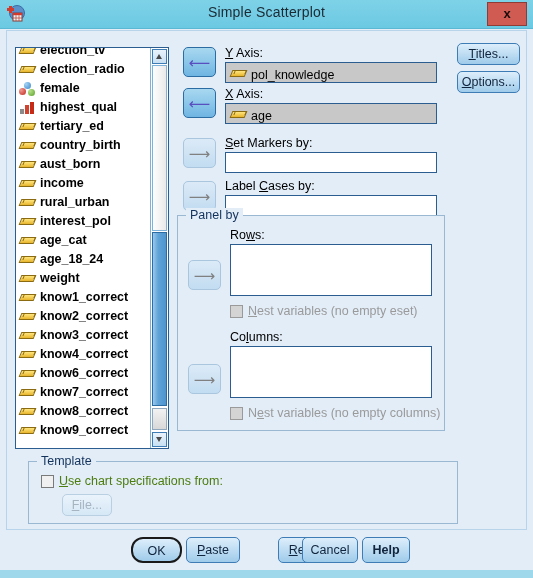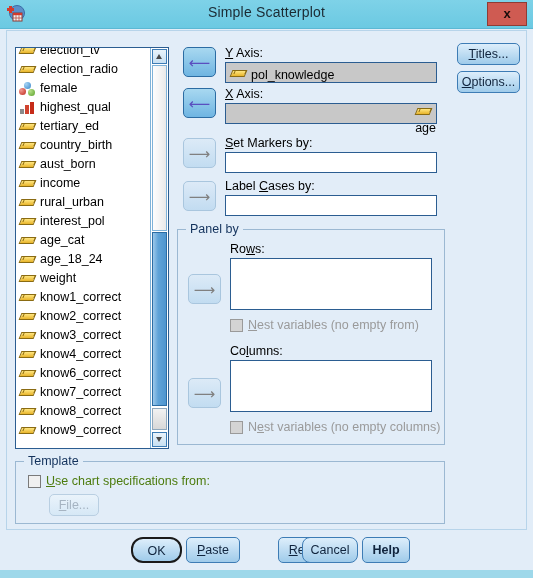--- a/index.html
+++ b/index.html
@@ -80,20 +80,21 @@
     height: 402px;
     background: #ffffff;
     border: 1px solid #2b5d91;
     box-sizing: border-box;
     overflow: hidden;
   }
   #var-list {
     position: absolute;
     left: 0; top: -7px;
     width: 134px;
+    font-weight: bold;
   }
   .var-item {
     height: 19px;
     line-height: 19px;
     padding-left: 3px;
     white-space: nowrap;
     font-size: 12.5px;
     color: #000;
     display: flex;
     align-items: center;
@@ -498,55 +499,55 @@
       <span class="var-icon icon-scale"></span>
       <span>pol_knowledge</span>
     </div>
 
     <div class="arrow-btn on" style="left:176px; top:57px;">
       <span class="arrow-glyph">⟵</span>
     </div>
     <div class="field-label" style="left:218px; top:56px;">
       <u>X</u><span> Axis:</span>
     </div>
-    <div class="target-filled" style="left:218px; top:72px; width:212px;flex-direction:column;">
+    <div class="target-filled" style="left:218px; top:72px; width:212px;">
       <span class="var-icon icon-scale"></span>
       <span>age</span>
     </div>
 
     <div class="arrow-btn off" style="left:176px; top:107px;">
       <span class="arrow-glyph">⟶</span>
     </div>
     <div class="field-label" style="left:218px; top:105px;">
       <u>S</u><span>et Markers by:</span>
     </div>
     <div class="target-empty" style="left:218px; top:121px; width:212px;"></div>
 
     <div class="arrow-btn off" style="left:176px; top:150px;">
       <span class="arrow-glyph">⟶</span>
     </div>
     <div class="field-label" style="left:218px; top:148px;">
       <span>Label </span><u>C</u><span>ases by:</span>
     </div>
     <div class="target-empty" style="left:218px; top:164px; width:212px;"></div>
 
-    <div class="groupbox" style="left:170px; top:198px; width:268px; height:216px;">
+    <div class="groupbox" style="left:170px; top:184px; width:268px; height:216px;">
       <div class="group-title">Panel by</div>
 
       <div class="arrow-btn off" style="left:10px; top:44px;">
         <span class="arrow-glyph">⟶</span>
       </div>
       <div class="field-label" style="left:52px; top:12px;">
         <span>Ro</span><u>w</u><span>s:</span>
       </div>
       <div class="target-listbox" style="left:52px; top:28px; width:202px; height:52px;"></div>
 
       <div class="cbrow disabled" style="left:52px; top:88px;">
         <span class="cbbox disabled"></span>
-        <span><u>N</u><span>est variables (no empty from)</span></span>
+        <span><u>N</u><span>est variables (no empty eset)</span></span>
       </div>
 
       <div class="arrow-btn off" style="left:10px; top:148px;">
         <span class="arrow-glyph">⟶</span>
       </div>
       <div class="field-label" style="left:52px; top:114px;">
         <span>Co</span><u>l</u><span>umns:</span>
       </div>
       <div class="target-listbox" style="left:52px; top:130px; width:202px; height:52px;"></div>
 
@@ -556,21 +557,21 @@
       </div>
     </div>
 
     <div class="pbtn" style="left:450px; top:12px; width:63px; height:22px; line-height:20px;">
       <u>T</u><span>itles...</span>
     </div>
     <div class="pbtn" style="left:450px; top:40px; width:63px; height:22px; line-height:20px;">
       <u>O</u><span>ptions...</span>
     </div>
 
-    <div class="groupbox" style="left:8px; top:430px; width:430px; height:63px;">
+    <div class="groupbox" style="left:21px; top:430px; width:430px; height:63px;">
       <div class="group-title">Template</div>
 
       <div class="cbrow enabled" style="left:12px; top:12px;">
         <span class="cbbox enabled"></span>
         <span><u>U</u><span>se chart specifications from:</span></span>
       </div>
 
       <div class="pbtn disabled" style="left:33px; top:32px; width:50px; height:22px; line-height:20px;">
         <u>F</u><span>ile...</span>
       </div>
@@ -579,19 +580,19 @@
   </div>
 
   <div id="btn-row">
     <div class="pbtn default" style="left:131px; width:51px;border-radius:12px;">OK</div>
     <div class="pbtn" style="left:186px; width:54px;">
       <u>P</u><span>aste</span>
     </div>
     <div class="pbtn" style="left:244px; width:54px;margin-left:34px;">
       <u>R</u><span>eset</span>
     </div>
-    <div class="pbtn" style="left:302px; width:56px;border-radius:8px;">Cancel</div>
+    <div class="pbtn" style="left:302px; width:56px;">Cancel</div>
     <div class="pbtn" style="left:362px; width:48px;font-weight:bold;">Help</div>
   </div>
 
   <div id="footer-strip"></div>
 
 </div>
 
 </body></html>

